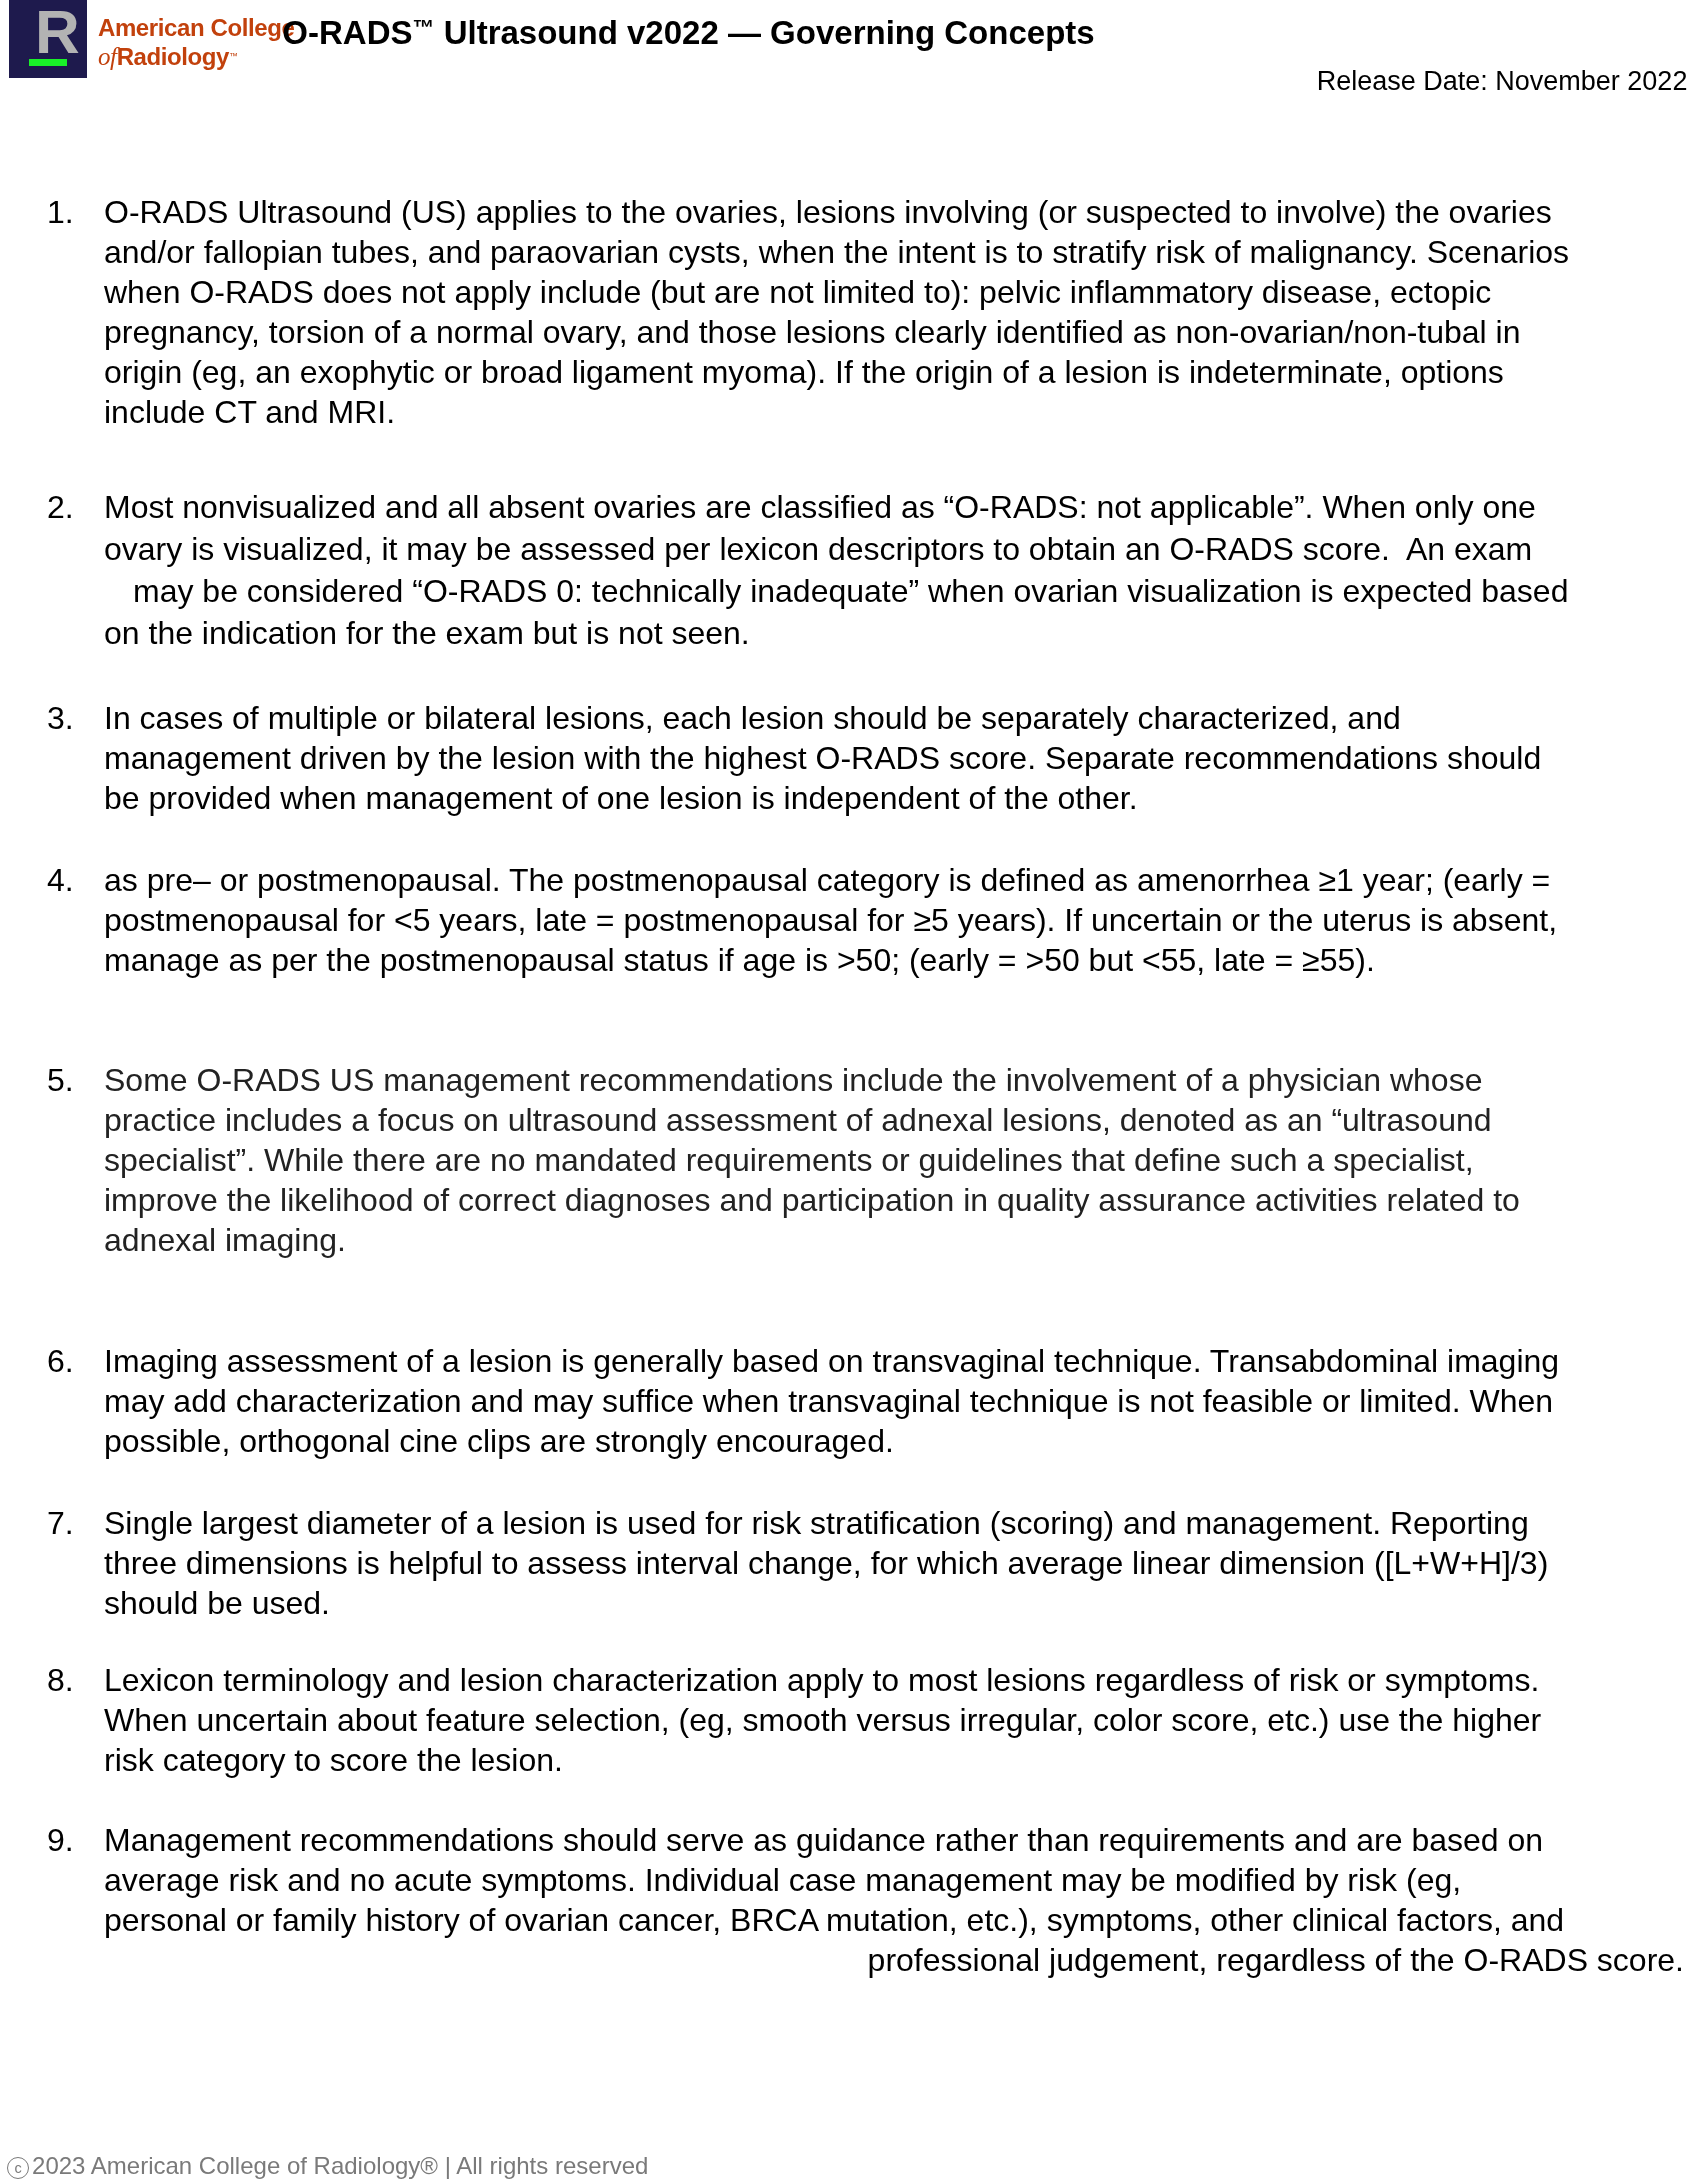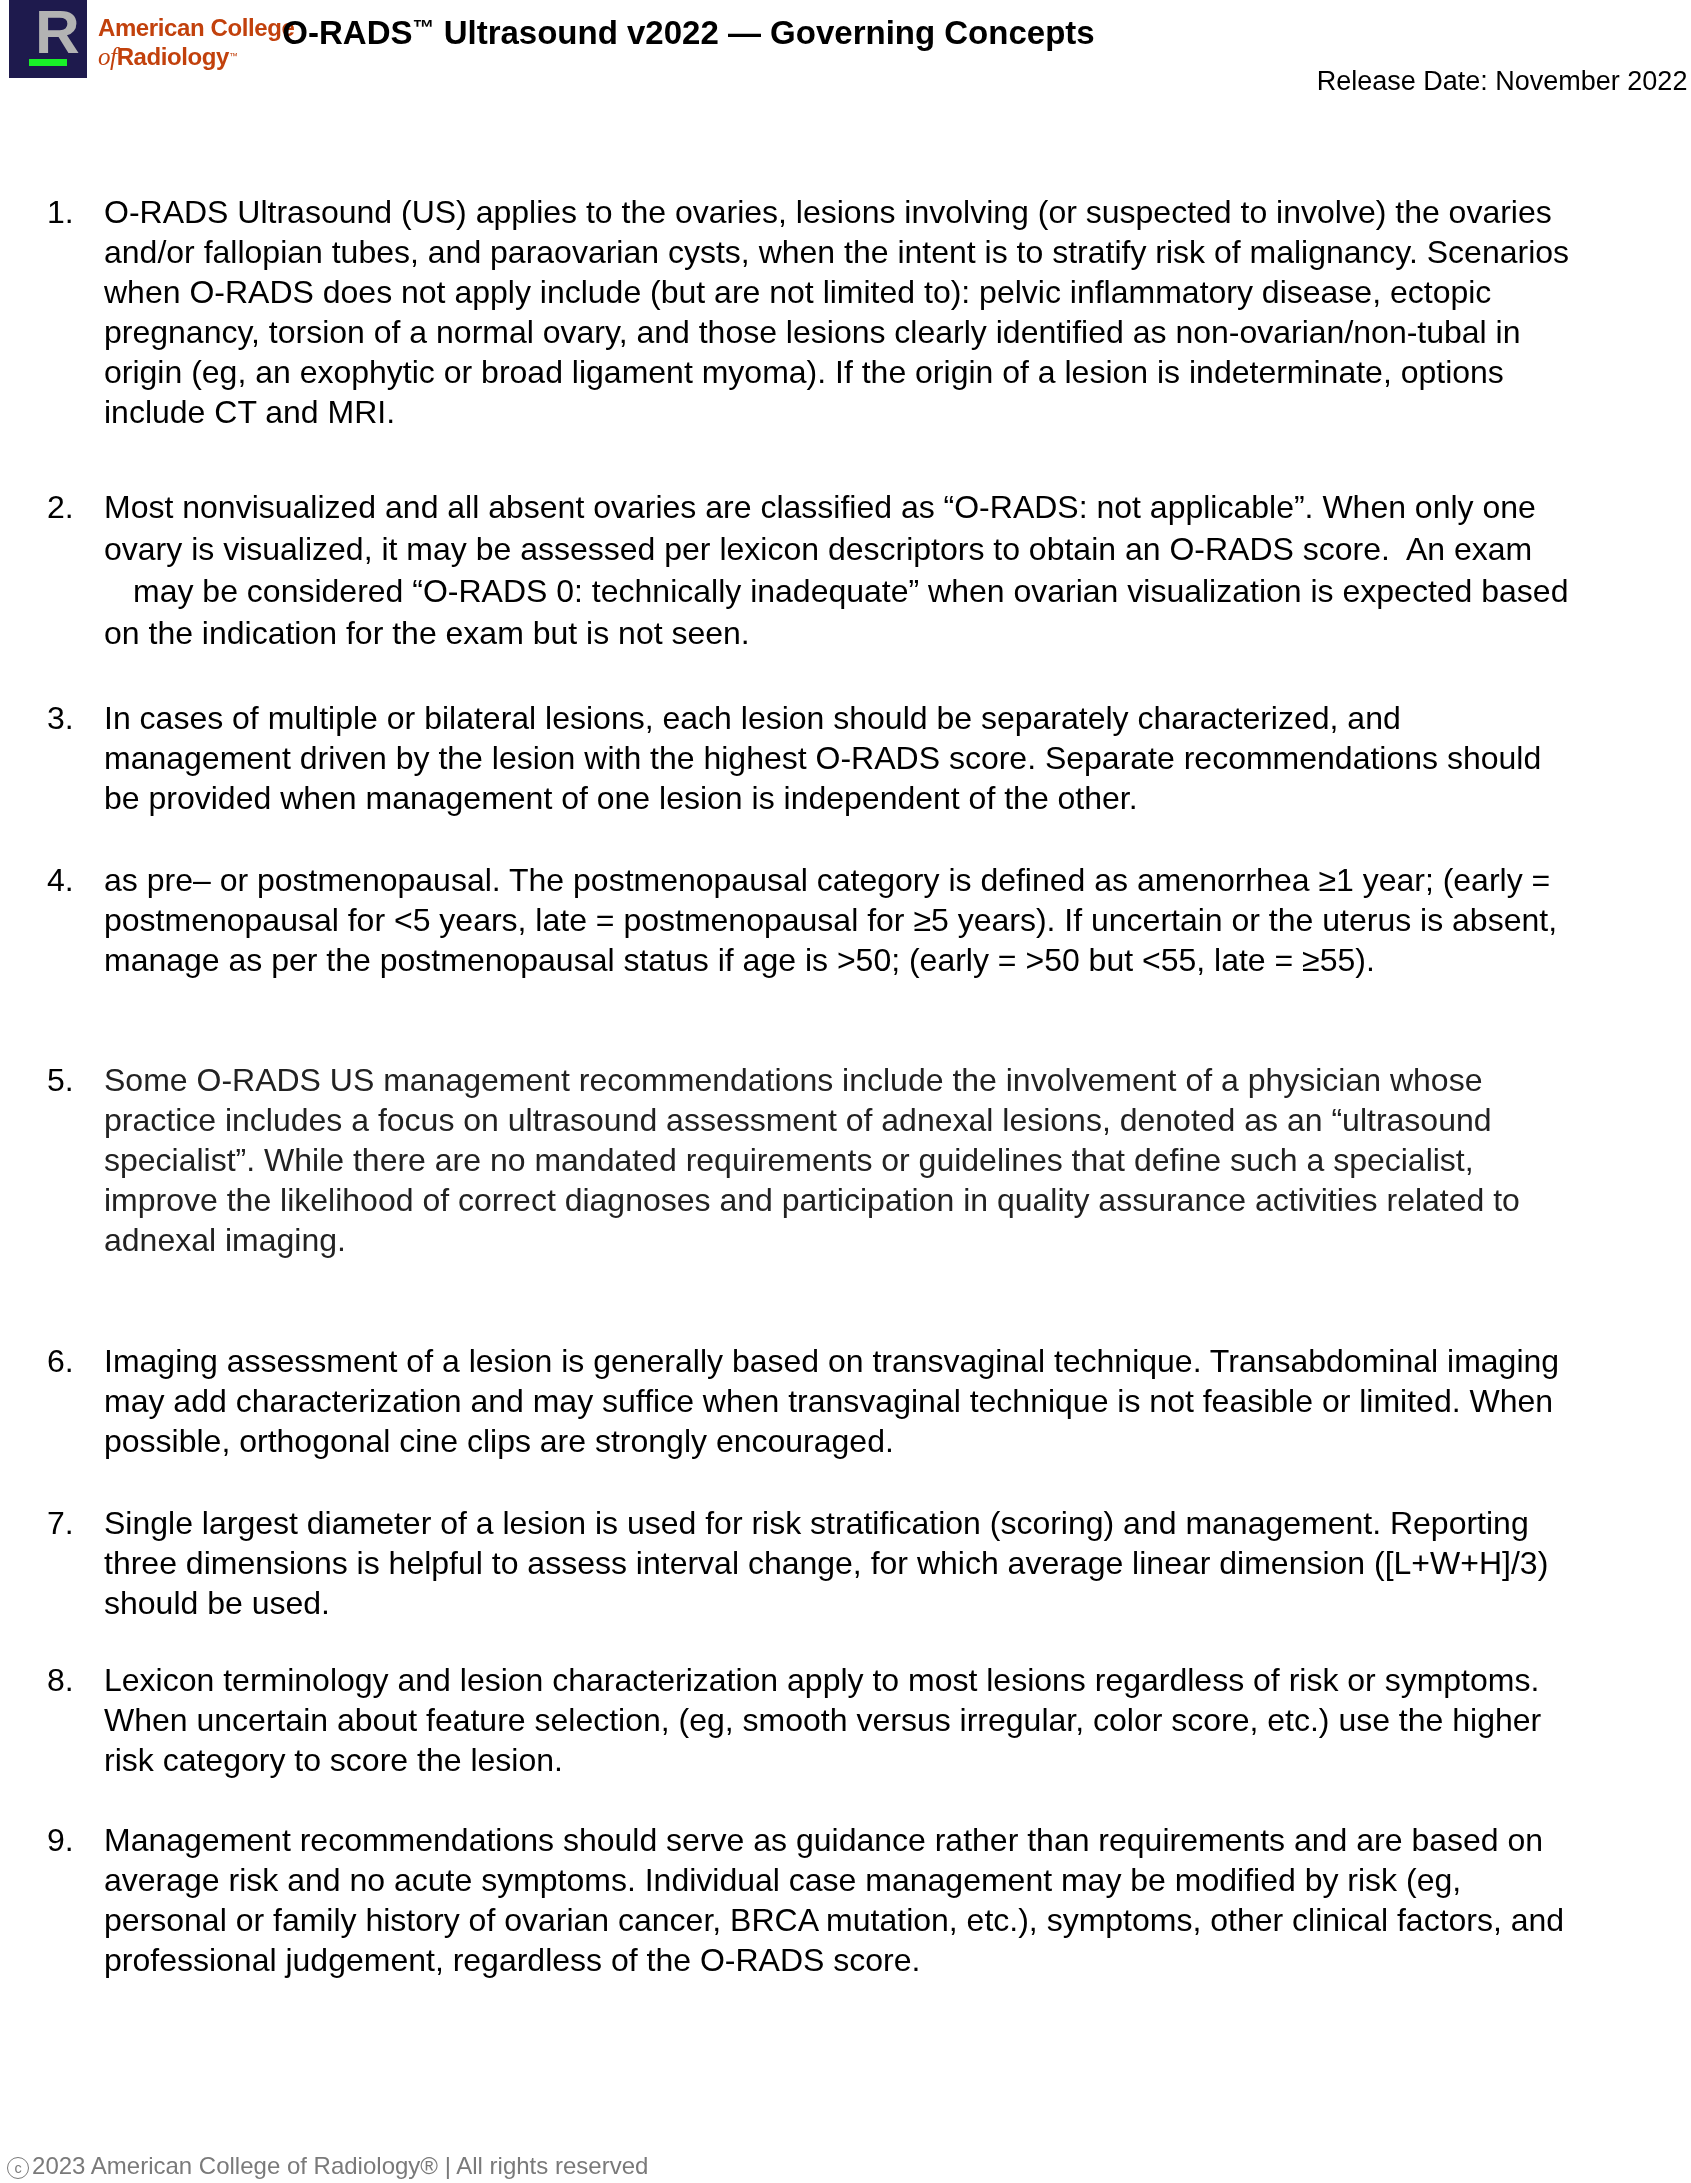--- a/index.html
+++ b/index.html
@@ -140,19 +140,19 @@
         <div style="white-space: pre;">When uncertain about feature selection, (eg, smooth versus irregular, color score, etc.) use the higher</div>
         <div style="white-space: pre;">risk category to score the lesion.</div>
       </div>
     </div>
     <div class="item" style="top: 1820px;">
       <span class="num">9.</span>
       <div class="txt">
         <div style="white-space: pre;">Management recommendations should serve as guidance rather than requirements and are based on</div>
         <div style="white-space: pre;">average risk and no acute symptoms. Individual case management may be modified by risk (eg,</div>
         <div style="white-space: pre;">personal or family history of ovarian cancer, BRCA mutation, etc.), symptoms, other clinical factors, and</div>
-        <div style="white-space: pre;">professional judgement, regardless of the O-RADS score.</div>
+        <div style="white-space: pre; text-align: right;">professional judgement, regardless of the O-RADS score.</div>
       </div>
     </div>
   </div>
 
 <div class="footer"><span class="copy">c</span><span>2023 American College of Radiology® | All rights reserved</span></div>
 
 
 </body></html>

